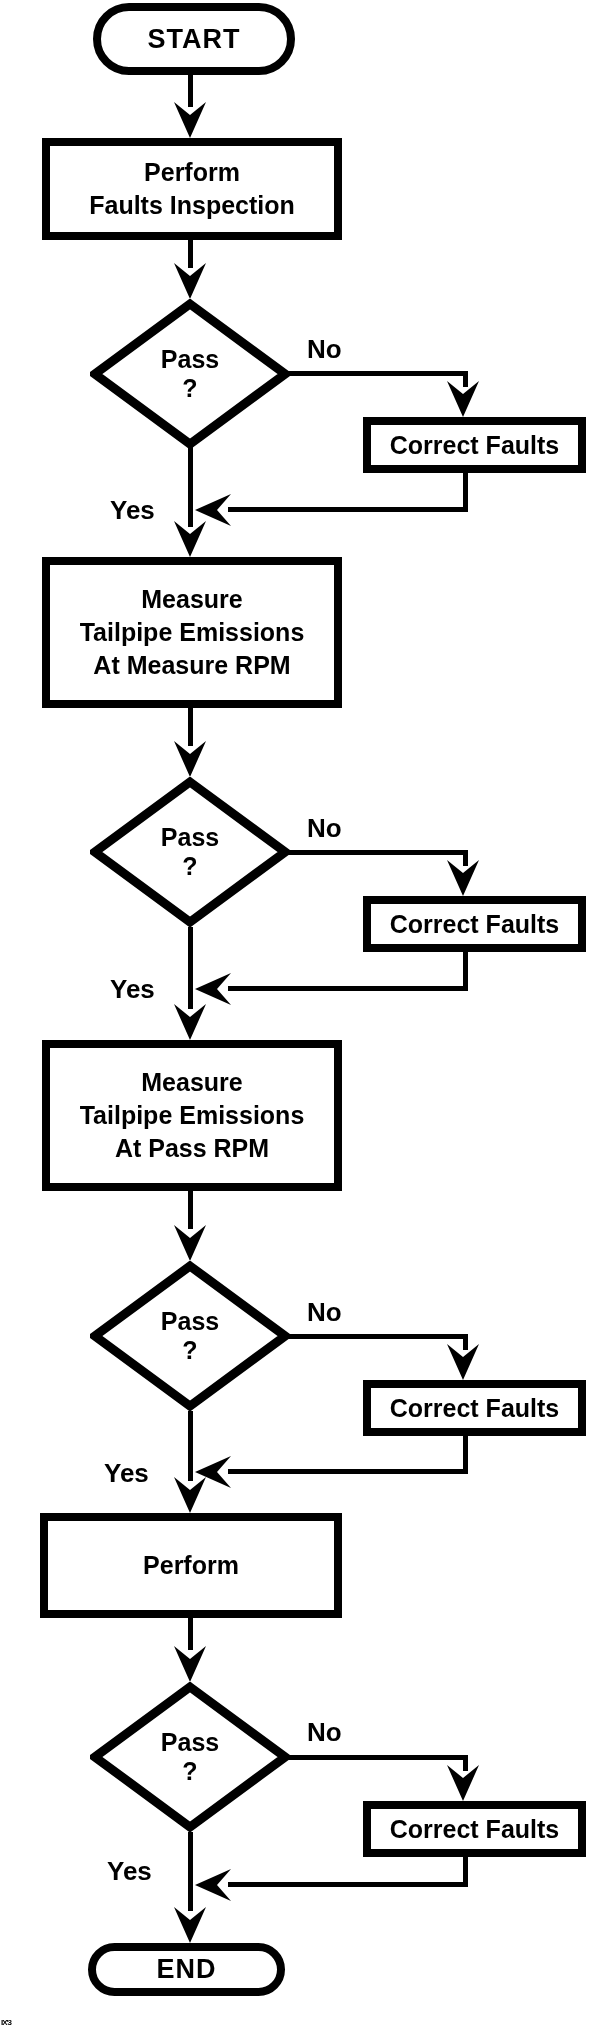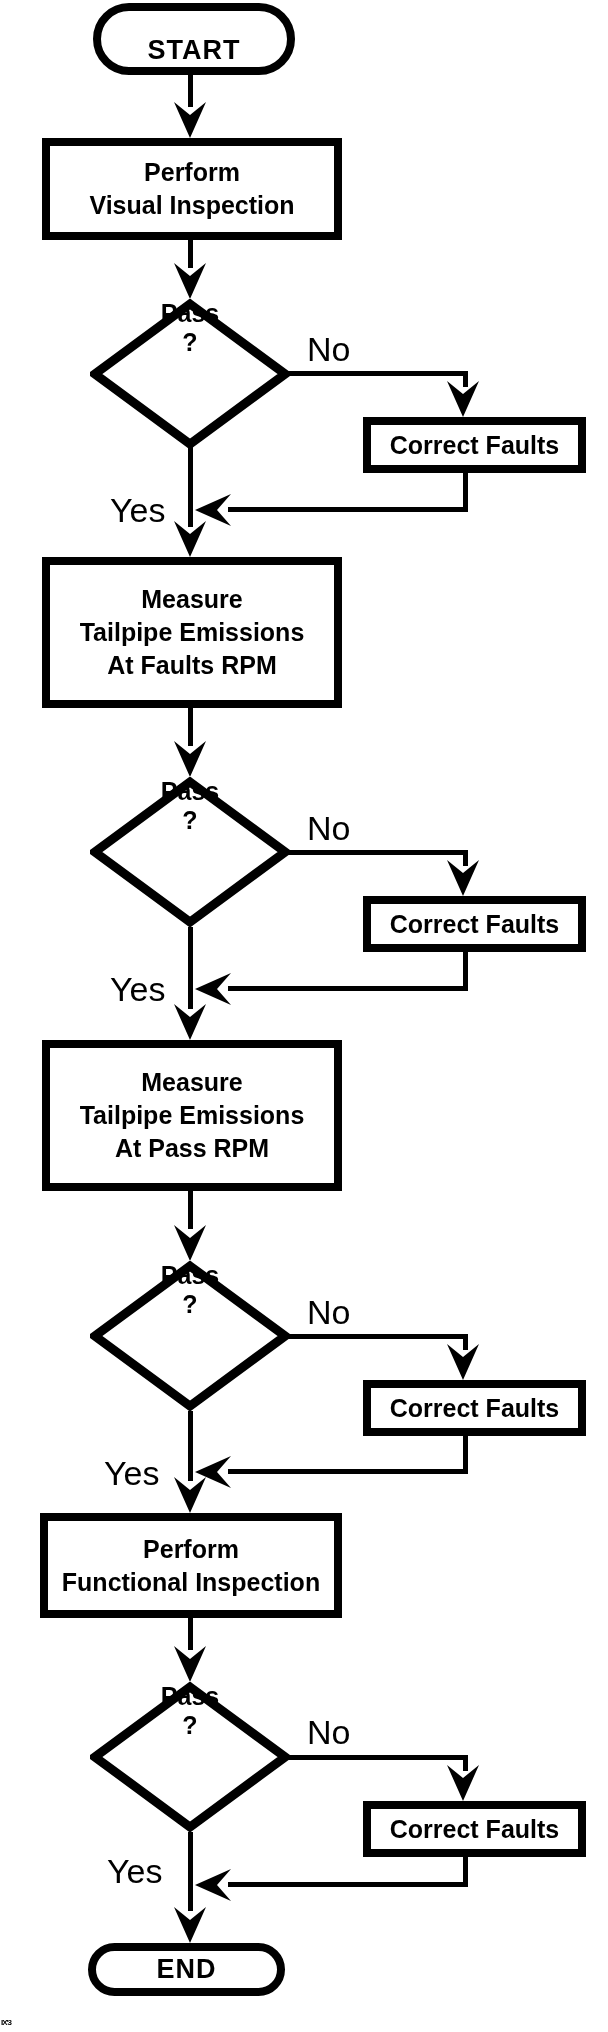--- a/index.html
+++ b/index.html
@@ -8,46 +8,46 @@
     font-family:"Liberation Sans",sans-serif;color:#000;overflow:hidden;
   }
   .node{
     position:absolute;box-sizing:border-box;border:8px solid #000;background:#fff;
     display:flex;flex-direction:column;align-items:center;justify-content:center;
     text-align:center;font-weight:bold;font-size:25px;line-height:33px;white-space:nowrap;
   }
   .stadium{border-radius:40px;font-size:27px;letter-spacing:1px;}
   .dsvg{position:absolute;}
   .dtext{
-    position:absolute;display:flex;flex-direction:column;align-items:center;justify-content:flex-start;
+    position:absolute;display:flex;flex-direction:column;align-items:center;justify-content:center;
     text-align:center;font-weight:bold;font-size:25px;line-height:29px;
   }
   .vline{position:absolute;width:5px;background:#000;}
   .hline{position:absolute;height:5px;background:#000;}
   .ah{position:absolute;display:block;}
-  .lbl{position:absolute;font-weight:normal;font-size:34px;line-height:26px;white-space:nowrap;}
+  .lbl{position:absolute;font-weight:bold;font-size:26px;line-height:26px;white-space:nowrap;}
   .artifact{position:absolute;font-weight:bold;font-size:8px;line-height:8px;letter-spacing:-1px;}
 </style>
 </head>
 <body>
 
 <div class="stage">
 
-  <div class="node stadium" style="left:93px;top:3px;width:202px;height:72px;justify-content:flex-end;">
+  <div class="node stadium" style="left:93px;top:3px;width:202px;height:72px;">
     <span>START</span>
   </div>
 
   <div class="vline" style="left:188px;top:75px;height:32px;"></div>
   <svg class="ah" style="left:174px;top:102px" width="32" height="36" viewBox="0 0 32 36">
       <polygon points="16,36 0,0 16,13 32,0" fill="#000"></polygon>
     </svg>
 
   <div class="node" style="left:42px;top:138px;width:300px;height:102px;">
     <span>Perform</span>
-    <span>Visual Inspection</span>
+    <span>Faults Inspection</span>
   </div>
 
   <div class="vline" style="left:188px;top:240px;height:28px;"></div>
   <svg class="ah" style="left:174px;top:263px" width="32" height="36" viewBox="0 0 32 36">
       <polygon points="16,36 0,0 16,13 32,0" fill="#000"></polygon>
     </svg>
 
   <svg class="dsvg" style="left:90px;top:299px" width="200" height="150" viewBox="0 0 200 150">
     <polygon points="100,5 195,75 100,145 5,75" fill="#fff" stroke="#000" stroke-width="9"></polygon>
   </svg>
@@ -74,21 +74,21 @@
     </svg>
 
   <div class="vline" style="left:188px;top:447px;height:80px;"></div>
   <svg class="ah" style="left:174px;top:521px" width="32" height="36" viewBox="0 0 32 36">
       <polygon points="16,36 0,0 16,13 32,0" fill="#000"></polygon>
     </svg>
 
   <div class="node" style="left:42px;top:557px;width:300px;height:151px;">
     <span>Measure</span>
     <span>Tailpipe Emissions</span>
-    <span>At Faults RPM</span>
+    <span>At Measure RPM</span>
   </div>
 
   <div class="vline" style="left:188px;top:708px;height:38px;"></div>
   <svg class="ah" style="left:174px;top:741px" width="32" height="36" viewBox="0 0 32 36">
       <polygon points="16,36 0,0 16,13 32,0" fill="#000"></polygon>
     </svg>
 
   <svg class="dsvg" style="left:90px;top:777px" width="200" height="150" viewBox="0 0 200 150">
     <polygon points="100,5 195,75 100,145 5,75" fill="#fff" stroke="#000" stroke-width="9"></polygon>
   </svg>
@@ -155,21 +155,20 @@
       <polygon points="0,16 36,0 22,16 36,32" fill="#000"></polygon>
     </svg>
 
   <div class="vline" style="left:188px;top:1411px;height:70px;"></div>
   <svg class="ah" style="left:174px;top:1477px" width="32" height="36" viewBox="0 0 32 36">
       <polygon points="16,36 0,0 16,13 32,0" fill="#000"></polygon>
     </svg>
 
   <div class="node" style="left:40px;top:1513px;width:302px;height:105px;">
     <span>Perform</span>
-    <span>Functional Inspection</span>
   </div>
 
   <div class="vline" style="left:188px;top:1618px;height:32px;"></div>
   <svg class="ah" style="left:174px;top:1646px" width="32" height="36" viewBox="0 0 32 36">
       <polygon points="16,36 0,0 16,13 32,0" fill="#000"></polygon>
     </svg>
 
   <svg class="dsvg" style="left:90px;top:1682px" width="200" height="150" viewBox="0 0 200 150">
     <polygon points="100,5 195,75 100,145 5,75" fill="#fff" stroke="#000" stroke-width="9"></polygon>
   </svg>

